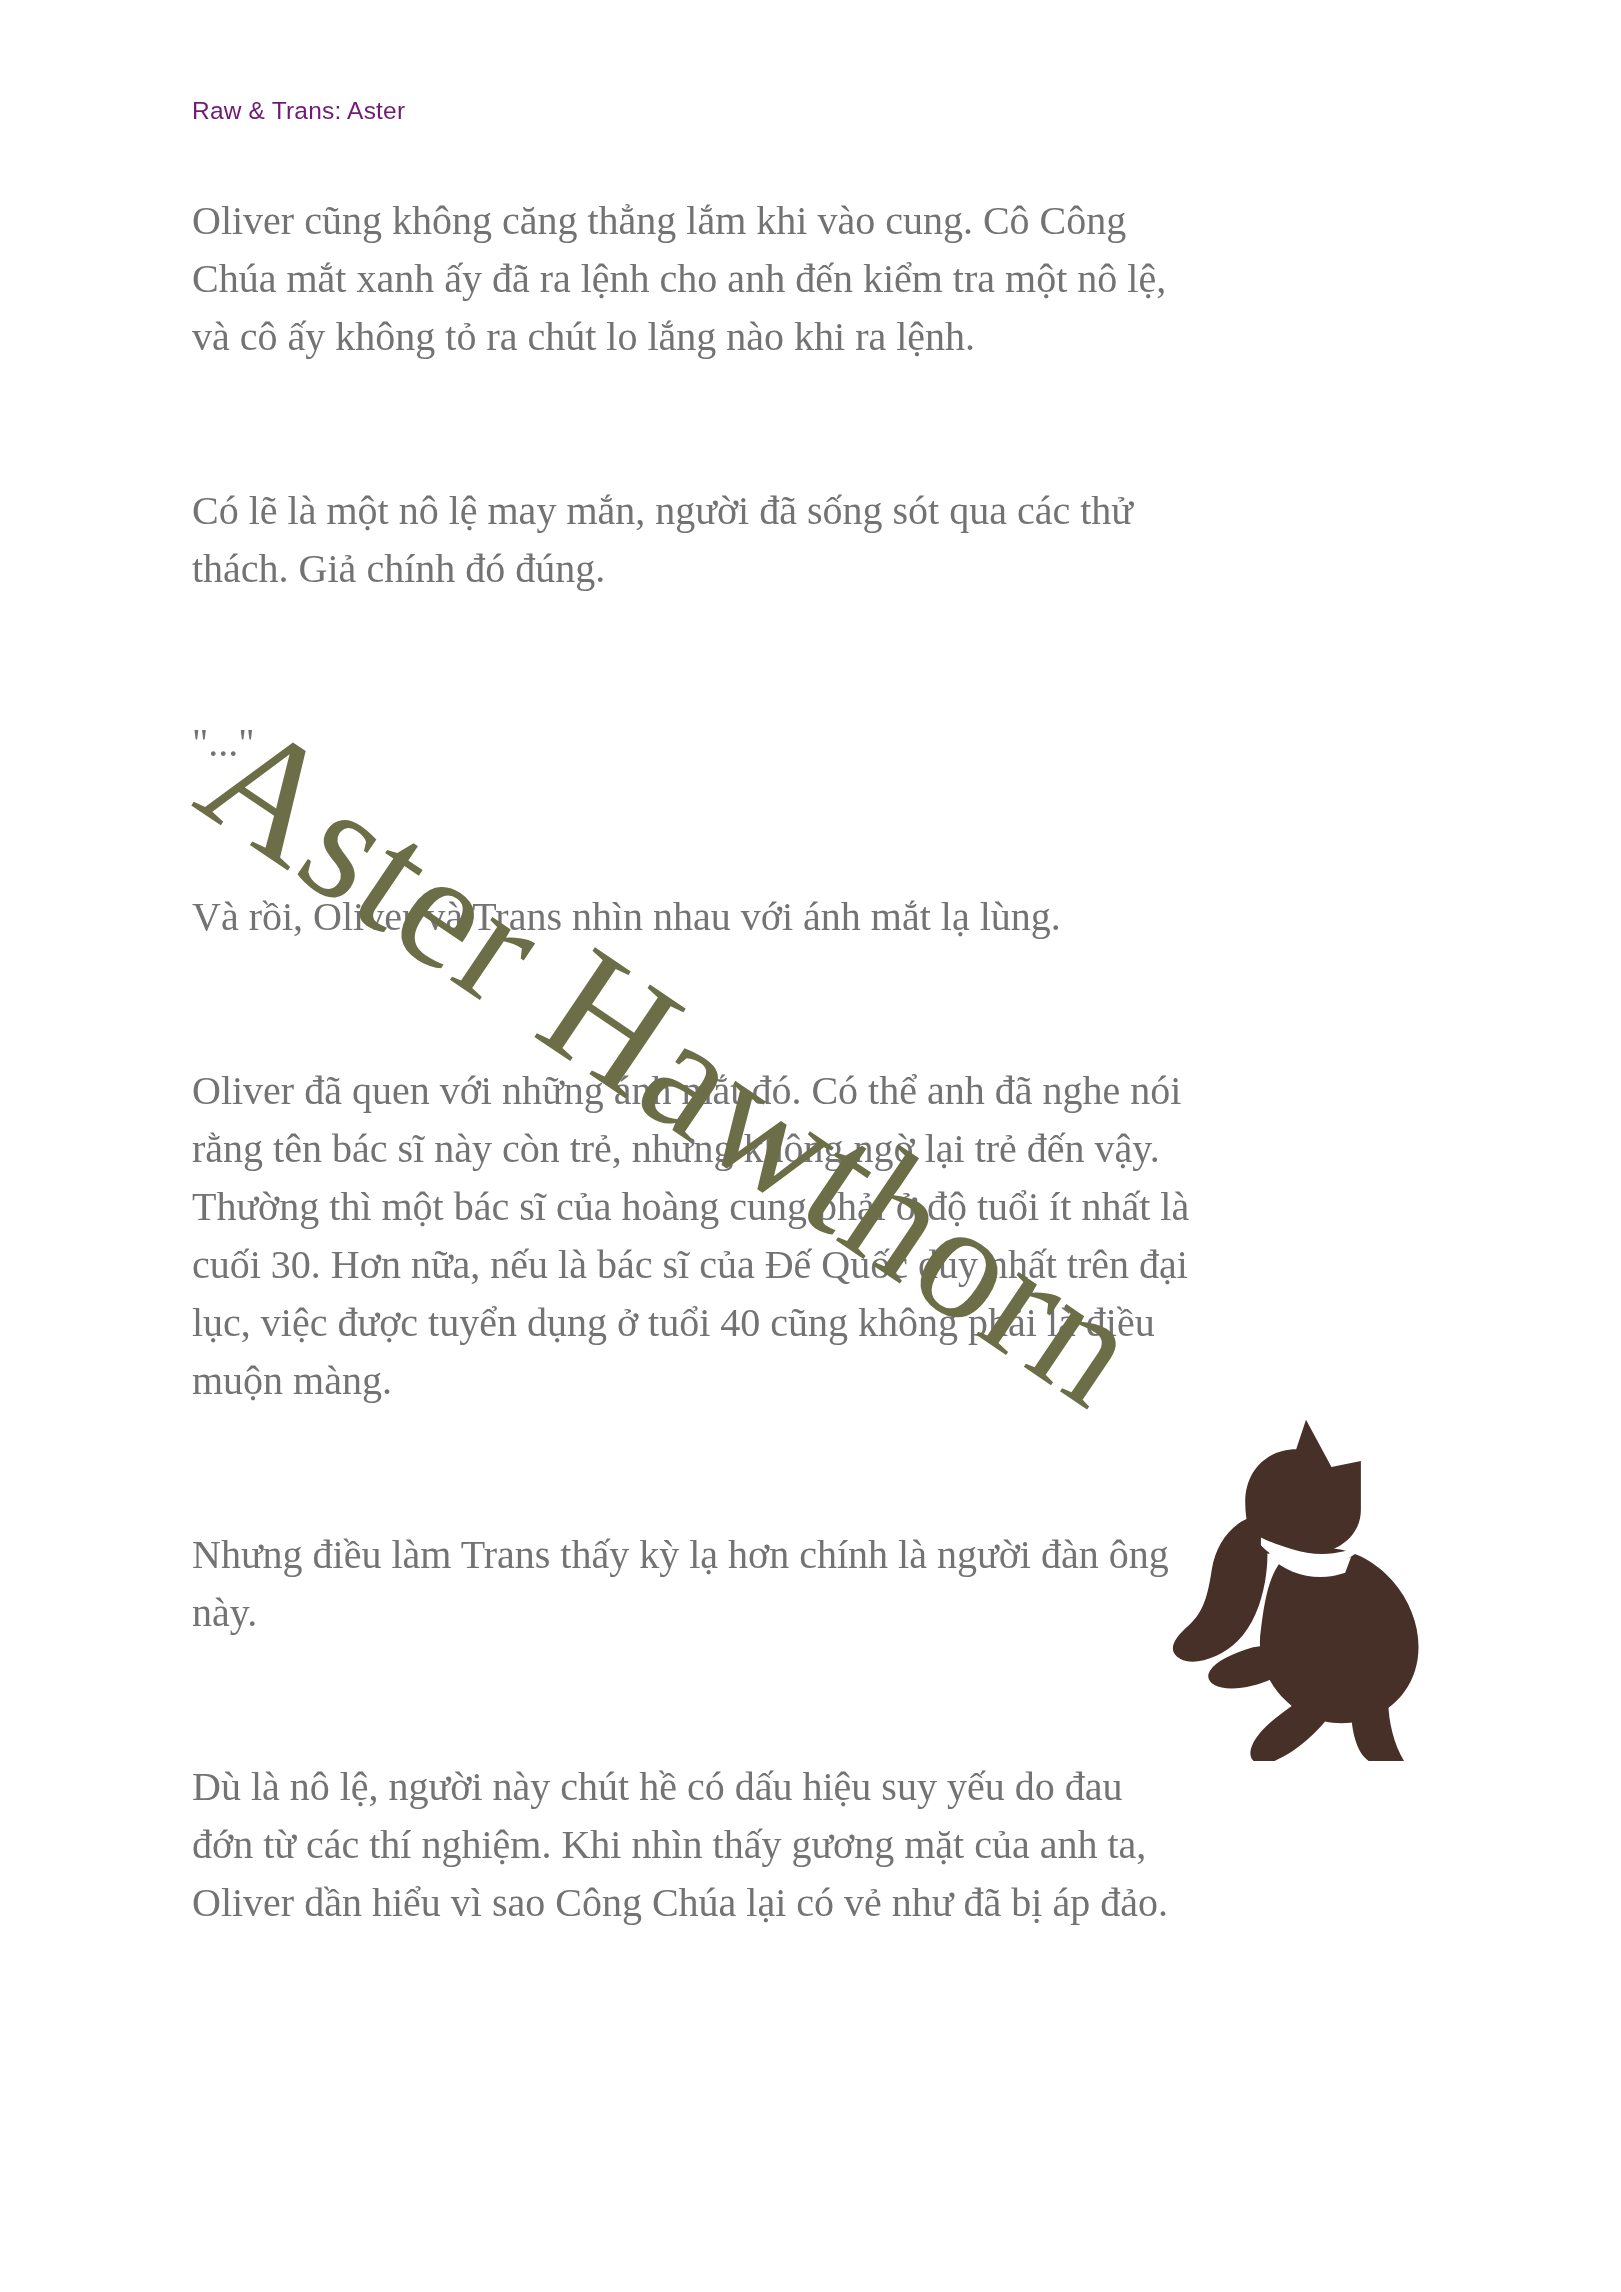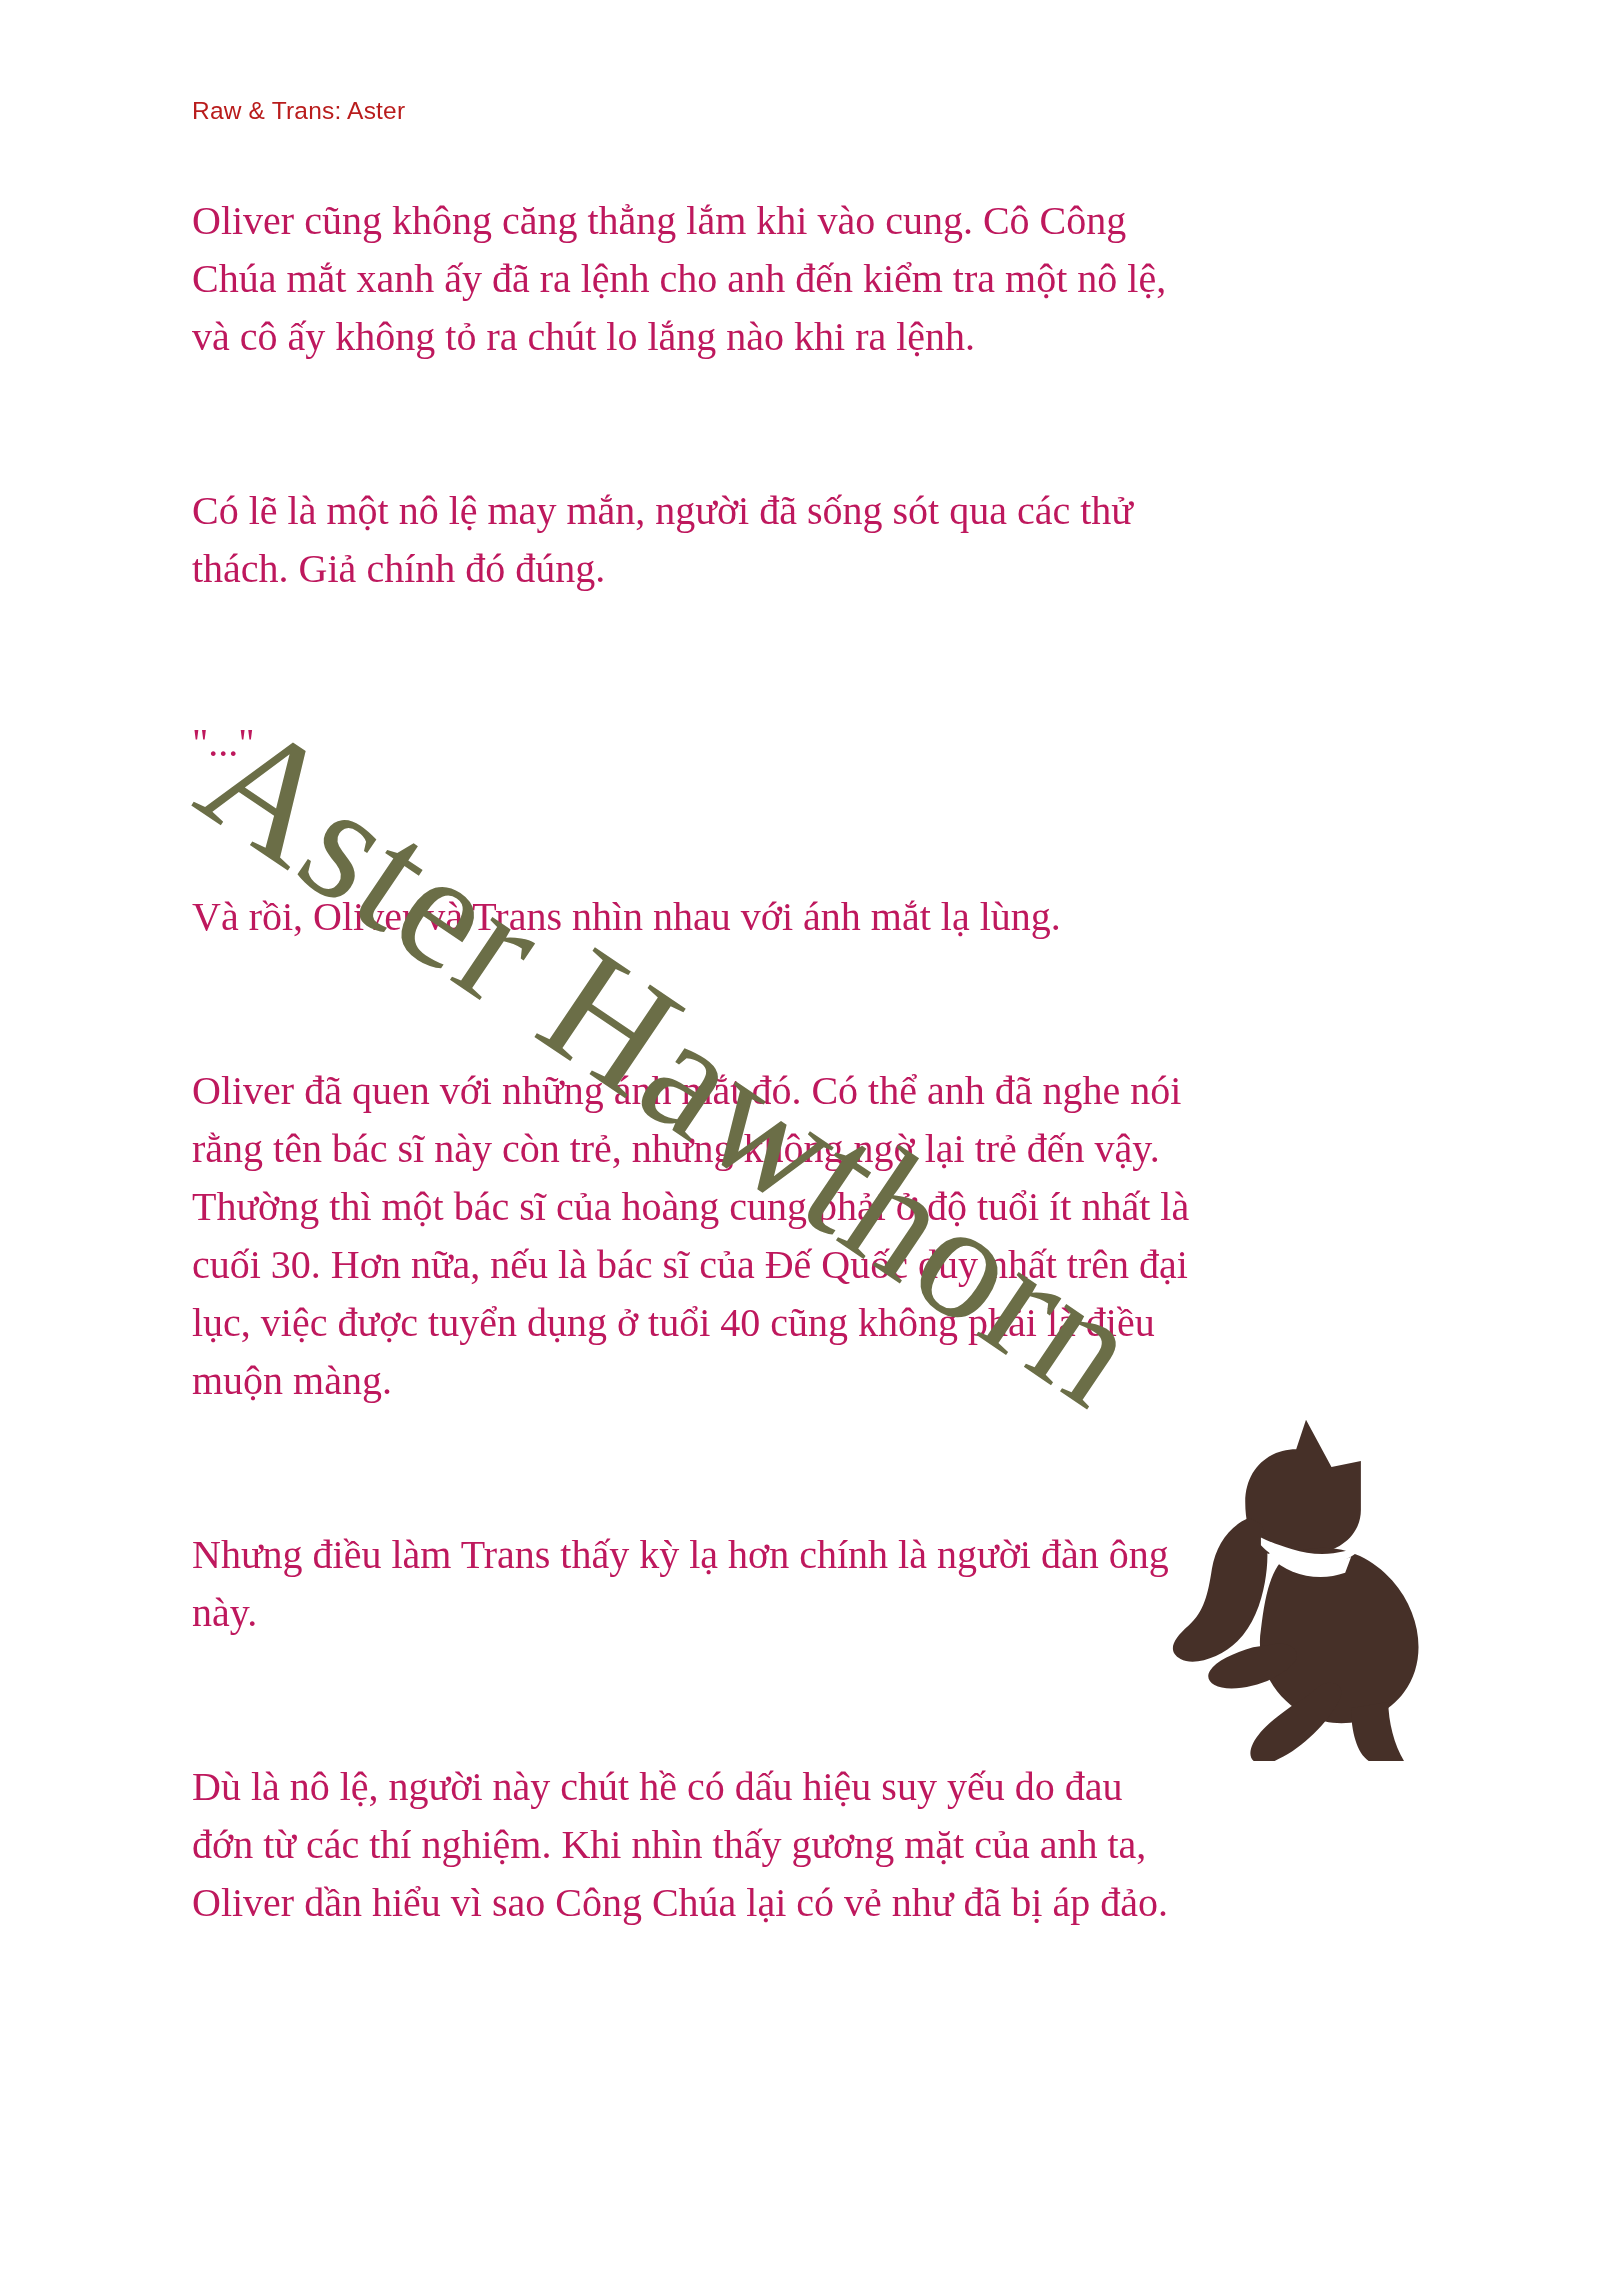--- a/index.html
+++ b/index.html
@@ -27,38 +27,38 @@
   }
 
   
   .doc-header {
     position: absolute;
     left: 192px;
     top: 96px;
     font-family: "Liberation Sans", "DejaVu Sans", sans-serif;
     font-size: 24.5px;
     line-height: 29px;
-    color: #b91c1c;
+    color: #701a75;
     letter-spacing: 0.2px;
     white-space: nowrap;
   }
 
   
   .content {
     position: absolute;
     left: 192px;
     top: 192px;
     width: 1215px;
     z-index: 2;
   }
 
   .para {
     font-size: 40px;
     line-height: 58px;
-    color: #be185d;
+    color: #737373;
     margin: 0 0 0 0;
     text-align: left;
     white-space: pre-line;
   }
 
   .gap-lg { height: 116px; }
 
   
   .watermark {
     position: absolute;

